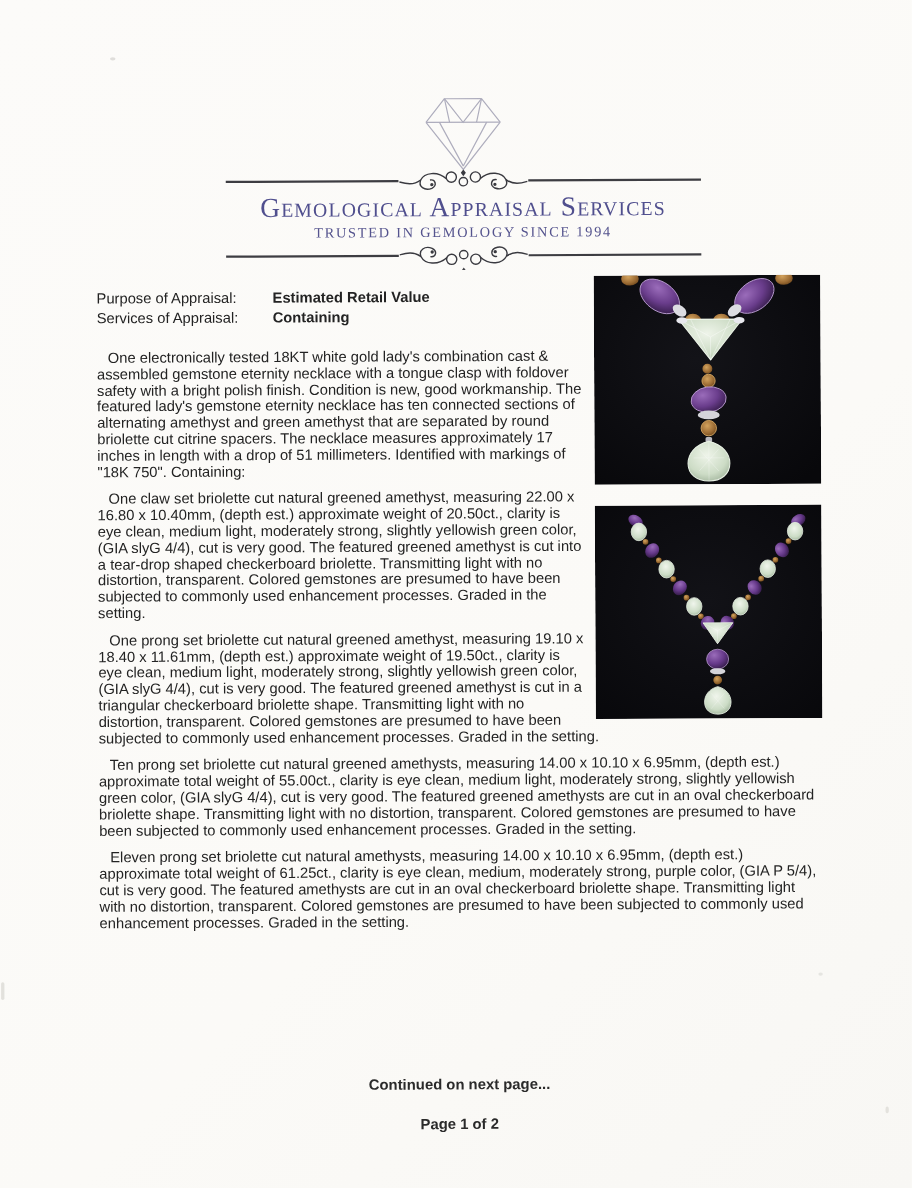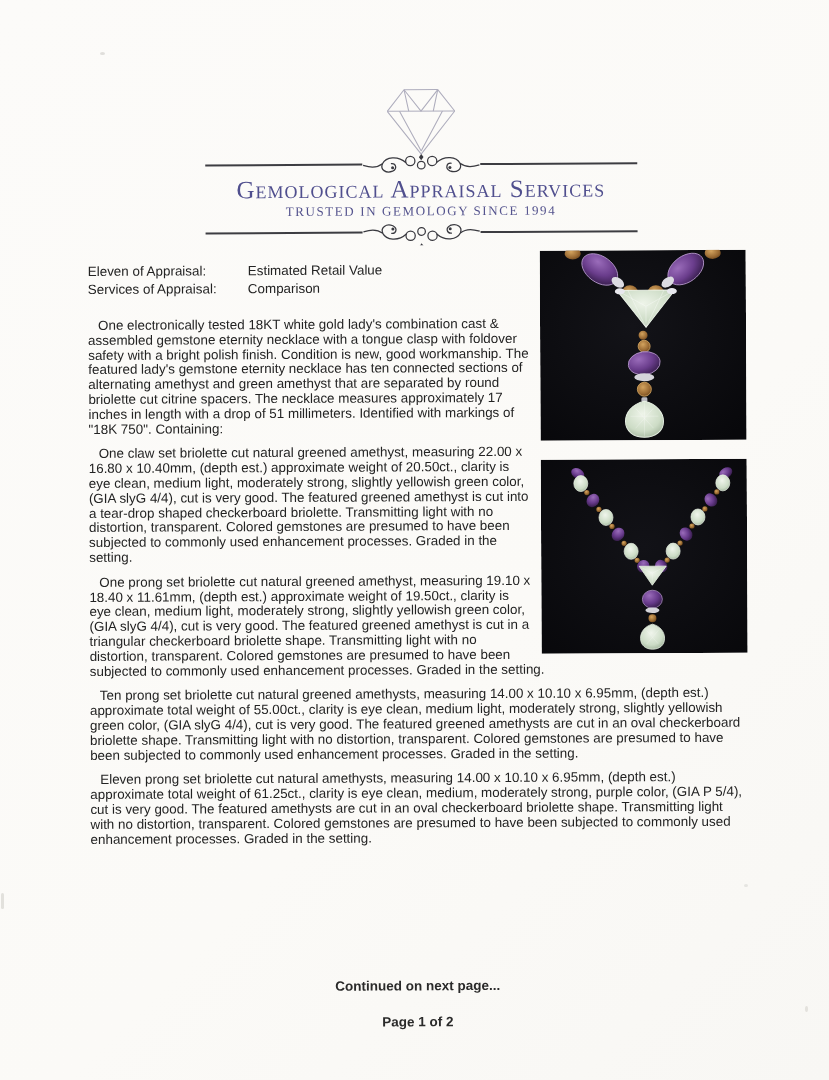--- a/index.html
+++ b/index.html
@@ -37,21 +37,21 @@
     position:absolute;left:88px;top:250px;width:658px;
     font-size:13.4px;line-height:14.8px;color:#232323;
   }
   .photo{float:right;clear:right;width:206px;position:relative;}
   .photo svg{display:block;}
   .photo-1{height:190px;margin:3px 0 0 10px;}
   .photo-2{height:194px;margin:15px 0 6px 10px;}
   .meta{margin:13px 0 20px 0;}
   .meta-row{display:flex;line-height:18px;}
   .meta-label{width:160px;}
-  .meta-value{font-weight:400;}
+  .meta-value{font-weight:700;}
   .content p{margin:0 0 10px 0;text-indent:10px;}
 
   
   .footer-continued{position:absolute;top:980px;left:0;right:0;text-align:center;font-weight:700;font-size:13.5px;color:#2a2a2a;}
   .footer-page{position:absolute;top:1016px;left:0;right:0;text-align:center;font-weight:700;font-size:13.5px;color:#2a2a2a;}
 
   
   .speck{position:absolute;background:#c9c7c2;border-radius:50%;}
   .speck.s1{left:100px;top:52px;width:5px;height:3px;opacity:.55;}
   .speck.s2{left:1px;top:893px;width:3px;height:16px;border-radius:2px;opacity:.5;}
@@ -167,26 +167,26 @@
           <circle cx="104" cy="139" r="7" fill="url(#cit1)" stroke="#d9ab64" stroke-width="0.8"></circle>
           <rect x="101" y="147" width="6" height="5" rx="1.5" fill="#b9b9bf"></rect>
 
           <path d="M104,151 C117,154 123,163 123,171 C123,181 115,187 104,187 C93,187 85,181 85,171 C85,163 91,154 104,151 Z" fill="url(#grn1)" stroke="#e6efe2" stroke-width="1"></path>
           <path d="M95,158 L113,178 M113,158 L95,178 M104,152 L104,186 M90,166 L118,166" stroke="#ffffff" stroke-opacity="0.35" stroke-width="0.7" fill="none"></path>
         </svg>
       </div>
 
       <div class="meta">
         <div class="meta-row">
-          <span class="meta-label">Eleven of Appraisal:</span>
+          <span class="meta-label">Purpose of Appraisal:</span>
           <span class="meta-value">Estimated Retail Value</span>
         </div>
         <div class="meta-row">
           <span class="meta-label">Services of Appraisal:</span>
-          <span class="meta-value">Comparison</span>
+          <span class="meta-value">Containing</span>
         </div>
       </div>
 
       <p>One electronically tested 18KT white gold lady's combination cast &amp; assembled gemstone eternity necklace with a tongue clasp with foldover safety with a bright polish finish. Condition is new, good workmanship. The featured lady's gemstone eternity necklace has ten connected sections of alternating amethyst and green amethyst that are separated by round briolette cut citrine spacers. The necklace measures approximately 17 inches in length with a drop of 51 millimeters. Identified with markings of "18K 750".  Containing:</p>
 
       <div class="photo photo-2">
         <svg width="206" height="194" viewBox="0 0 206 194">
           <defs>
             <radialGradient id="bg2" cx="50%" cy="45%" r="75%">
               <stop offset="0%" stop-color="#121217"></stop>

